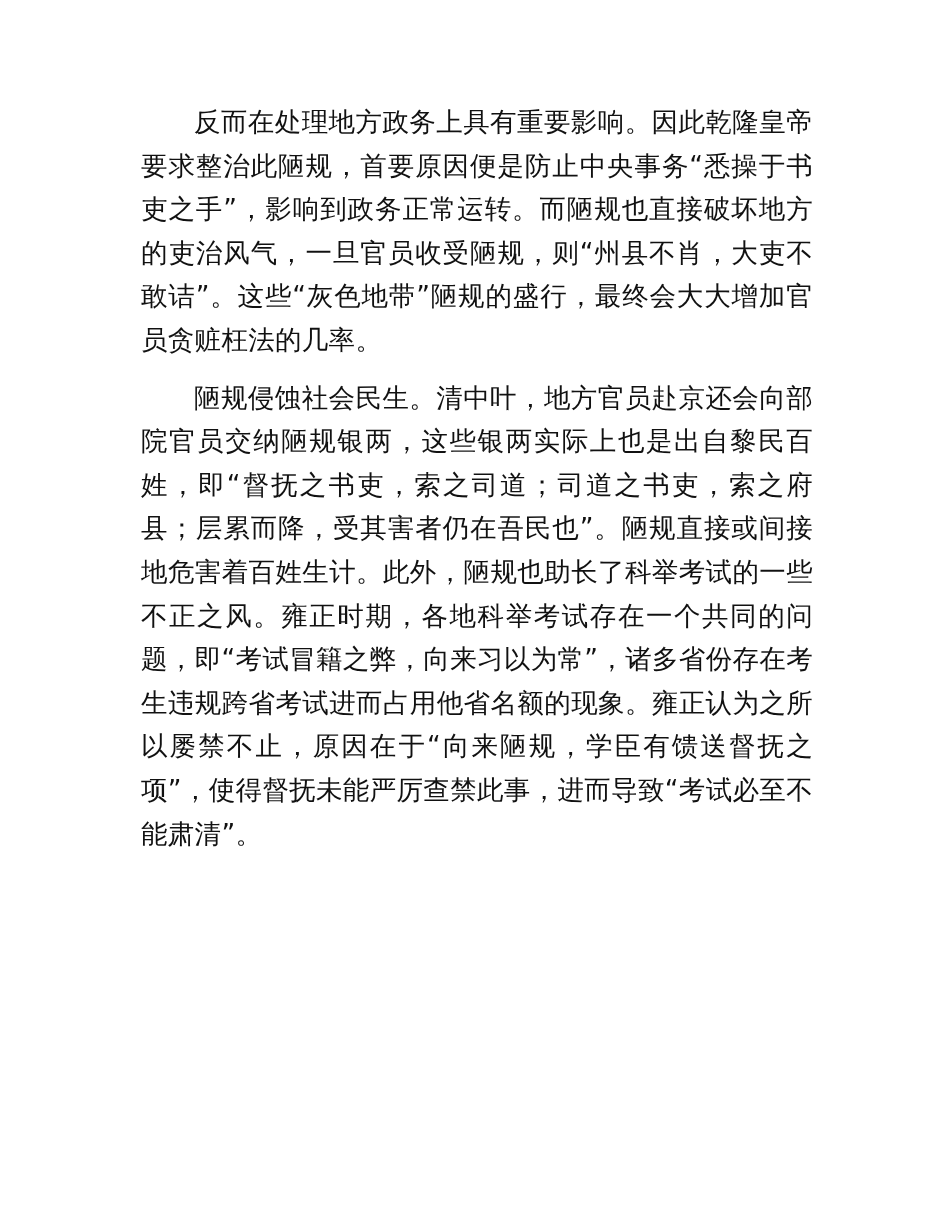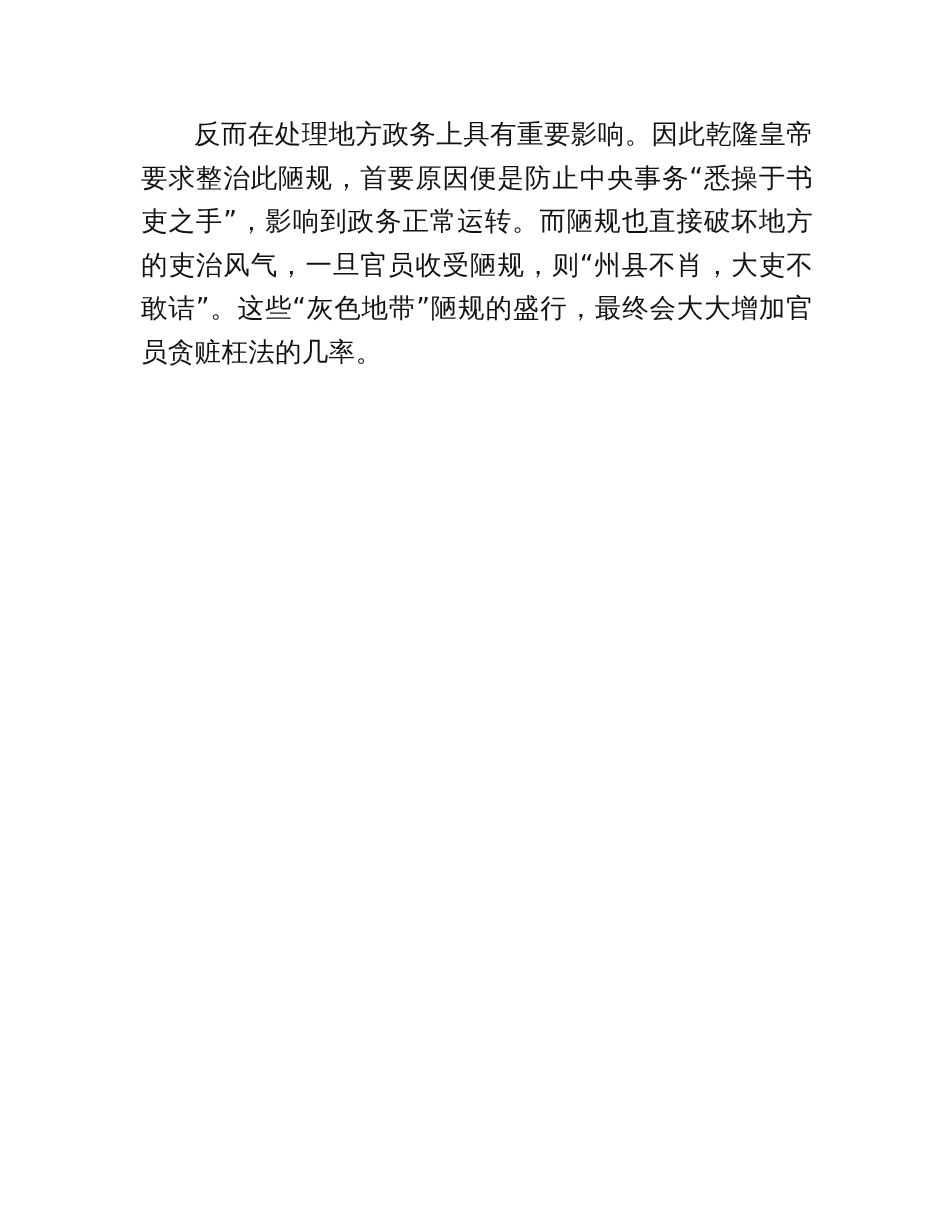--- a/index.html
+++ b/index.html
@@ -11,32 +11,33 @@
     width: 950px;
     height: 1230px;
     position: relative;
     overflow: hidden;
     font-family: "DejaVu Sans", "Liberation Sans", sans-serif;
     color: #111111;
   }
   .page {
     position: absolute;
     left: 141px;
-    top: 112px;
+    top: 100px;
     width: 672px;
   }
   .para {
     margin: 0 0 14px 0;
     font-size: 26.5px;
     line-height: 43.6px;
     text-indent: 2em;
     text-align: justify;
     text-align-last: left;
     letter-spacing: 0.3px;
     word-break: break-all;
   }
 </style>
 </head>
 <body>
 
 <div class="page">
   <p class="para">反而在处理地方政务上具有重要影响。因此乾隆皇帝要求整治此陋规，首要原因便是防止中央事务“悉操于书吏之手”，影响到政务正常运转。而陋规也直接破坏地方的吏治风气，一旦官员收受陋规，则“州县不肖，大吏不敢诘”。这些“灰色地带”陋规的盛行，最终会大大增加官员贪赃枉法的几率。</p>
+  <p class="para">陋规侵蚀社会民生。清中叶，地方官员赴京还会向部院官员交纳陋规银两，这些银两实际上也是出自黎民百姓，即“督抚之书吏，索之司道；司道之书吏，索之府县；层累而降，受其害者仍在吾民也”。陋规直接或间接地危害着百姓生计。此外，陋规也助长了科举考试的一些不正之风。雍正时期，各地科举考试存在一个共同的问题，即“考试冒籍之弊，向来习以为常”，诸多省份存在考生违规跨省考试进而占用他省名额的现象。雍正认为之所以屡禁不止，原因在于“向来陋规，学臣有馈送督抚之项”，使得督抚未能严厉查禁此事，进而导致“考试必至不能肃清”。</p>
 </div>
 
 </body></html>

